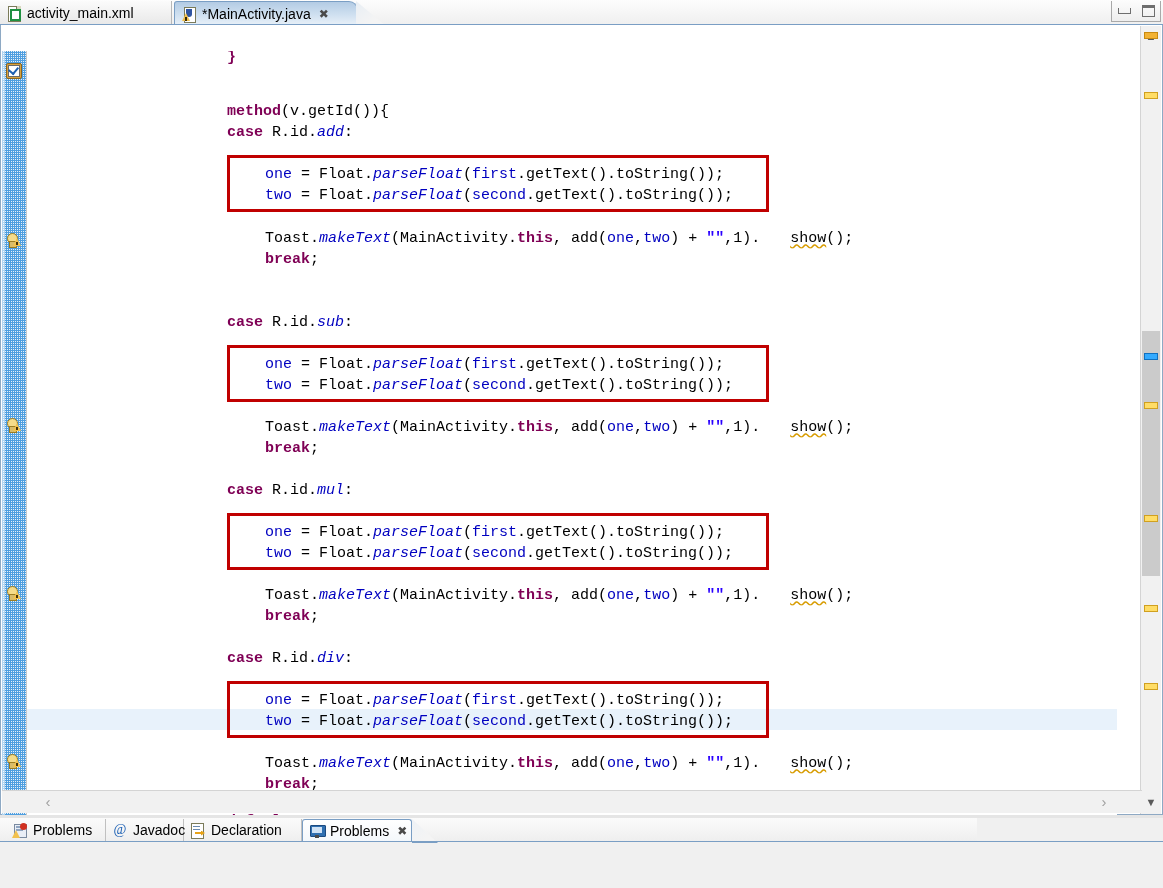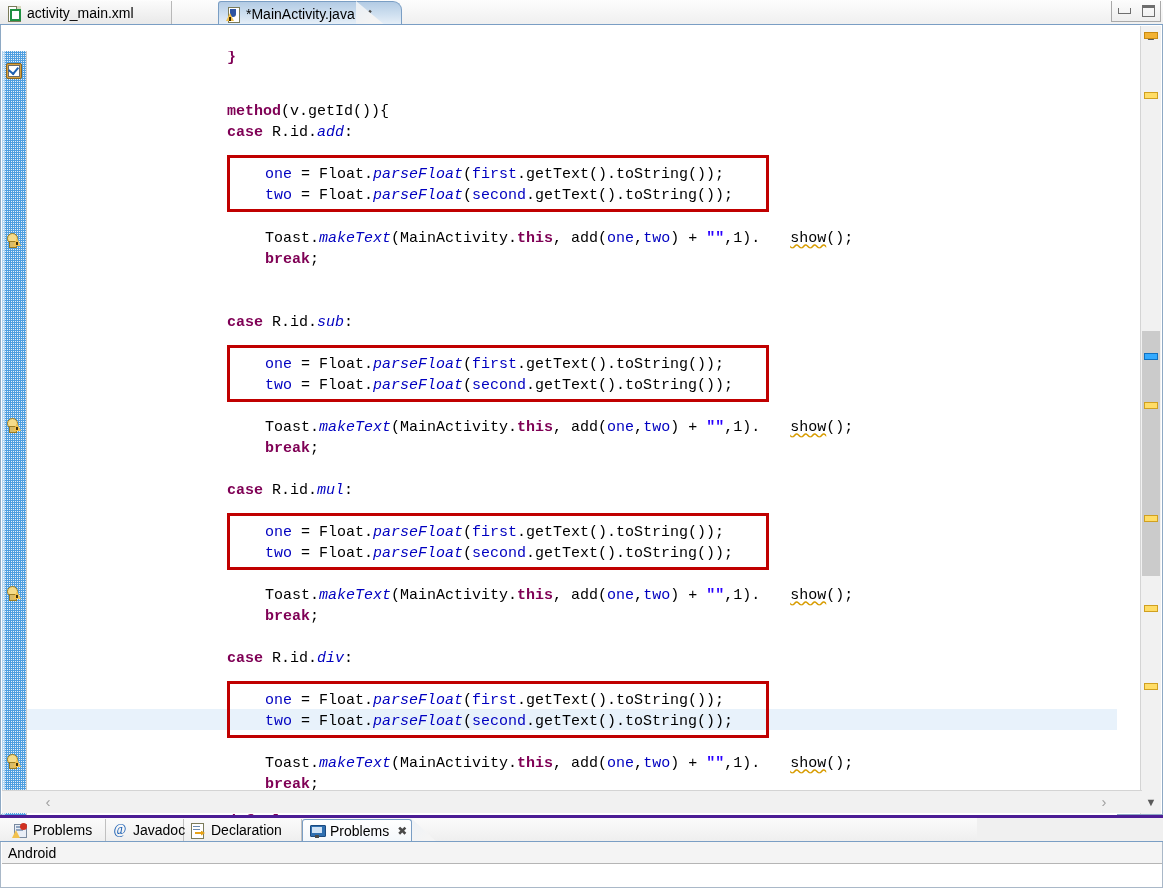--- a/index.html
+++ b/index.html
@@ -5,21 +5,21 @@
   html, body {
     margin: 0; padding: 0;
     width: 1163px; height: 888px;
     overflow: hidden;
     background: #ffffff;
     font-family: "Liberation Sans", sans-serif;
   }
   #app {
     position: relative;
     width: 1163px; height: 888px;
-    background: #4c1d95;
+    background: #e5e5e5;
   }
 
   
   .tabbar {
     position: absolute; left: 0; top: 0;
     width: 1163px; height: 25px;
     background: linear-gradient(#fdfdfd, #efefef);
     overflow: hidden;
   }
   .etab {
@@ -36,21 +36,20 @@
     border-right: 1px solid #b8b8b8;
     border-bottom: 1px solid #7a9ec4;
   }
   .etab.active {
     left: 174px; width: 184px;
     background: linear-gradient(#b3cbe4, #cfe0f0 55%, #e8f0f8);
     border: 1px solid #7a9ec4;
     border-bottom: none;
     border-top-left-radius: 3px;
     border-top-right-radius: 9px;
-    margin-left: 44px;
   }
   .tab-under {
     position: absolute; left: 0; top: 24px; width: 1163px; height: 1px;
     background: #7a9ec4;
   }
   .tab-curve {
     position: absolute; left: 356px; top: 1px;
     width: 30px; height: 24px;
     background: linear-gradient(to bottom right, #e8eef4 0%, #f4f4f4 70%);
     border-bottom: 1px solid #7a9ec4;
@@ -482,18 +481,15 @@
             <span class="st"></span>
         </span>
         <span class="vtl">Problems</span>
         <span class="tabclose">✖</span>
       </div>
 
       <div class="vtab-curve" style="left:412px"></div>
       <div class="vtabs-under"></div>
     </div>
 
-    <div class="console-body">
-      <div class="console-head">Android</div>
-    </div>
   </div>
 
 </div>
 
 </body></html>

